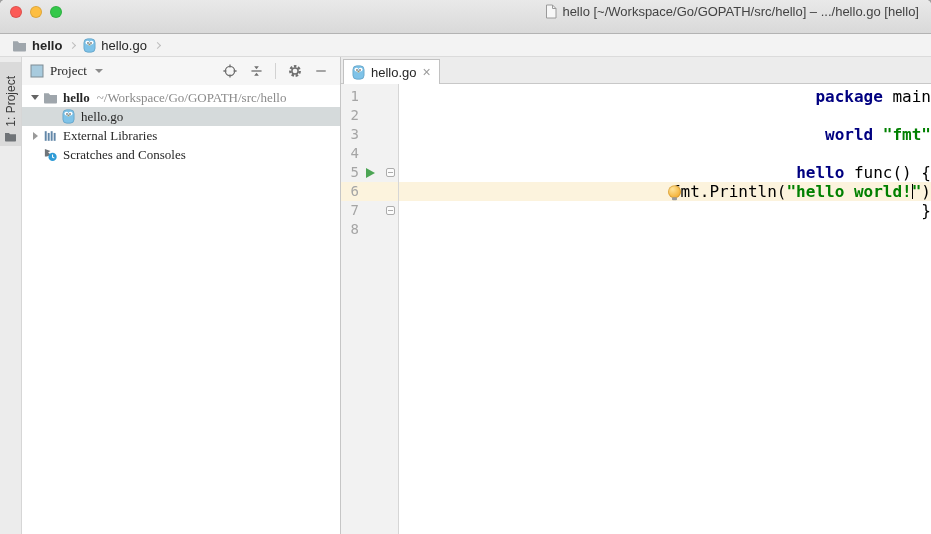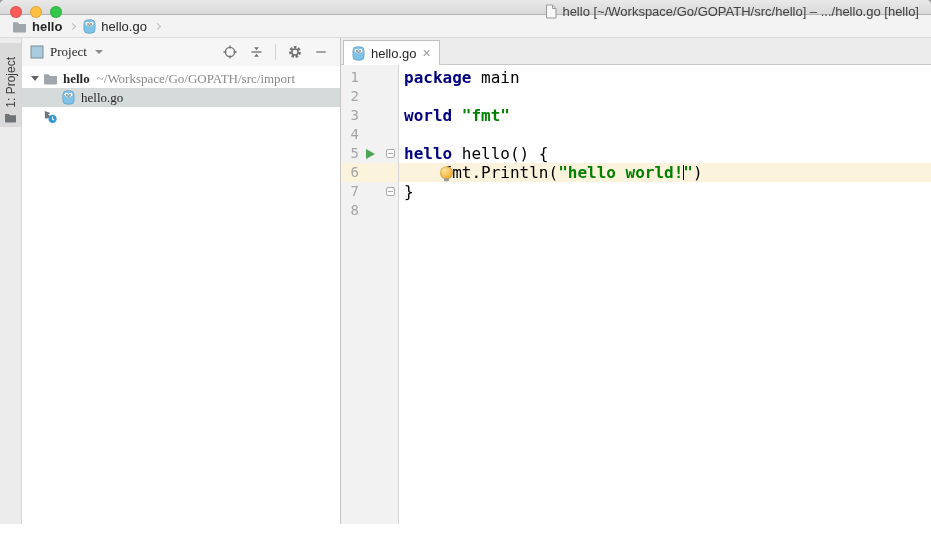--- a/index.html
+++ b/index.html
@@ -4,21 +4,21 @@
 <style>
   :root{
     --kw:#000080; --str:#008000; --cur-line:#FCF3DD; --sel:#D5DADB;
     --gutter:#F2F2F2; --stripe-bg:#ECECEC; --accent-run:#4CA554;
   }
   *{margin:0;padding:0;box-sizing:border-box;}
   body{background:#9e9e9e;font-family:"Liberation Sans",sans-serif;}
   .window{width:931px;height:534px;background:#fff;border-radius:5px 5px 0 0;overflow:hidden;
     position:relative;font-size:13px;color:#262626;}
   
-  .titlebar{height:15px;background:linear-gradient(#E9E9E9,#D9D9D9);border-bottom:1px solid #B3B3B3;
+  .titlebar{height:34px;background:linear-gradient(#E9E9E9,#D9D9D9);border-bottom:1px solid #B3B3B3;
     position:relative;}
   .traffic{position:absolute;left:10px;top:6px;display:flex;gap:8px;}
   .light{width:12px;height:12px;border-radius:50%;border:1px solid rgba(0,0,0,.12);}
   .light.red{background:#FC5B57;} .light.yellow{background:#FDBE41;} .light.green{background:#34C84A;}
   .win-title{position:absolute;right:12px;top:4px;display:flex;align-items:center;gap:5px;
     font-size:13px;color:#434343;white-space:nowrap;}
   
   .crumbbar{height:23px;background:#F3F3F3;border-bottom:1px solid #DBDBDB;display:flex;
     align-items:center;padding-left:12px;gap:7px;}
   .crumb{display:flex;align-items:center;gap:5px;cursor:default;}
@@ -73,21 +73,21 @@
     align-items:center;flex-shrink:0;}
   .code-row.current .gutter-cell,.code-row.current .code-cell{background:var(--cur-line);}
   .lnum{width:16px;text-align:right;color:#A5A5A5;font-size:14px;margin-left:2px;}
   .run-slot{width:22px;display:flex;justify-content:center;align-items:center;}
   .run-arrow{width:0;height:0;border-left:9px solid var(--accent-run);
     border-top:5.5px solid transparent;border-bottom:5.5px solid transparent;cursor:pointer;}
   .fold-slot{width:15px;margin-left:auto;display:flex;justify-content:center;align-items:center;}
   .fold{width:9px;height:9px;border:1px solid #ACACAC;border-radius:2px;background:#FCFCFC;
     position:relative;cursor:pointer;}
   .fold::after{content:'';position:absolute;left:1px;right:1px;top:3px;height:1px;background:#ACACAC;}
-  .code-cell{flex:1;padding-left:5px;white-space:pre;color:#000;}
+  .code-cell{flex:1;padding-left:5px;white-space:pre;color:#000;text-align:right;}
   .tok-keyword{color:var(--kw);font-weight:bold;}
   .tok-string{color:var(--str);font-weight:bold;}
   .caret{display:inline-block;width:1px;height:15px;background:#000;vertical-align:-2px;
     margin-right:-1px;}
   .bulb-wrap{position:relative;}
   .bulb{position:absolute;left:-3px;top:50%;transform:translateY(-52%);width:13px;height:13px;
     border-radius:50%;background:radial-gradient(circle at 35% 30%,#FFE49A,#F5B53F 65%,#E89B2D);
     box-shadow:inset 0 0 0 1px rgba(190,130,30,.45);cursor:pointer;}
   .bulb::after{content:'';position:absolute;bottom:-2px;left:4px;width:5px;height:3px;
     background:#9A9A9A;border-radius:1px;}
@@ -199,51 +199,68 @@
               <span class="chev-down"></span>
             </span>
             <span class="tree-icon">
               <span class="icon">
                 <svg width="15" height="13" viewBox="0 0 16 14">
                   <path d="M1 2.5h5l1.6 1.7H15v8.3a1 1 0 0 1-1 1H2a1 1 0 0 1-1-1z" fill="#9FA6AC"></path>
                 </svg>
               </span>
             </span>
             <span class="tree-label bold">hello</span>
-            <span class="tree-path">~/Workspace/Go/GOPATH/src/import</span>
+            <span class="tree-path">~/Workspace/Go/GOPATH/src/hello</span>
           </div>
           <div class="tree-row selected">
             <span class="tree-indent"></span>
             <span class="chev-slot"></span>
             <span class="tree-icon">
               <span class="icon">
                 <svg width="13" height="15" viewBox="0 0 14 16">
                   <rect x="1" y="0.8" width="12" height="14.4" rx="4.2" fill="#7FC3E8" stroke="#5E9FC4" stroke-width="0.8"></rect>
                   <circle cx="4.8" cy="4.9" r="2.1" fill="#fff"></circle>
                   <circle cx="9.2" cy="4.9" r="2.1" fill="#fff"></circle>
                   <circle cx="5.4" cy="5.3" r="0.8" fill="#222"></circle>
                   <circle cx="8.6" cy="5.3" r="0.8" fill="#222"></circle>
                   <ellipse cx="7" cy="7.1" rx="1.2" ry="0.9" fill="#E8C88F"></ellipse>
                   <ellipse cx="7" cy="6.8" rx="0.5" ry="0.35" fill="#333"></ellipse>
                 </svg>
               </span>
             </span>
             <span class="tree-label">hello.go</span>
           </div>
           <div class="tree-row">
+            <span class="chev-slot">
+              <span class="chev-right"></span>
+            </span>
+            <span class="tree-icon">
+              <span class="icon">
+                <svg width="14" height="14" viewBox="0 0 16 16">
+                  <rect x="2" y="2.5" width="2.2" height="11" fill="#6287A8"></rect>
+                  <rect x="5.4" y="4.5" width="2.2" height="9" fill="#6287A8"></rect>
+                  <rect x="8.8" y="2.5" width="2.2" height="11" fill="#6287A8"></rect>
+                  <rect x="12.2" y="4.5" width="2.2" height="9" fill="#6287A8"></rect>
+                </svg>
+              </span>
+            </span>
+            <span class="tree-label">External Libraries</span>
+          </div>
+          <div class="tree-row">
             <span class="chev-slot"></span>
             <span class="tree-icon">
               <span class="icon">
                 <svg width="15" height="15" viewBox="0 0 16 16">
                   <path d="M2 2l6 2.2-2.6 1.6L9 8.4 4 10 2 10z" fill="#70757A"></path>
                   <circle cx="10.2" cy="10.6" r="4.4" fill="#2E9BD6"></circle>
                   <path d="M10.2 8.1v2.7l1.9 1.1" stroke="#fff" stroke-width="1.1" fill="none"></path>
                 </svg>
               </span>
             </span>
+            <span class="tree-label">Scratches and Consoles</span>
           </div>
         </div>
     </div>
 
     <div class="editor-col">
       <div class="tabstrip">
         <div class="tab">
           <span class="icon">
             <svg width="13" height="15" viewBox="0 0 14 16">
                 <rect x="1" y="0.8" width="12" height="14.4" rx="4.2" fill="#7FC3E8" stroke="#5E9FC4" stroke-width="0.8"></rect>
@@ -303,21 +320,21 @@
           <div class="code-row">
             <div class="gutter-cell">
               <span class="lnum">5</span>
               <span class="run-slot">
                 <span class="run-arrow"></span>
               </span>
               <span class="fold-slot">
                 <span class="fold"></span>
               </span>
             </div>
-            <div class="code-cell"><span class="tok-keyword">hello</span><span class="tok-plain"> hello() {</span></div>
+            <div class="code-cell"><span class="tok-keyword">hello</span><span class="tok-plain"> func() {</span></div>
           </div>
           <div class="code-row current">
             <div class="gutter-cell">
               <span class="lnum">6</span>
               <span class="run-slot"></span>
               <span class="fold-slot"></span>
             </div>
             <div class="code-cell"><span class="tok-plain">    </span><span class="bulb-wrap"><span class="bulb"></span><span class="tok-plain">fmt.Println(</span></span><span class="tok-string">"hello world!</span><span class="caret"></span><span class="tok-string">"</span><span class="tok-plain">)</span></div>
           </div>
           <div class="code-row">

